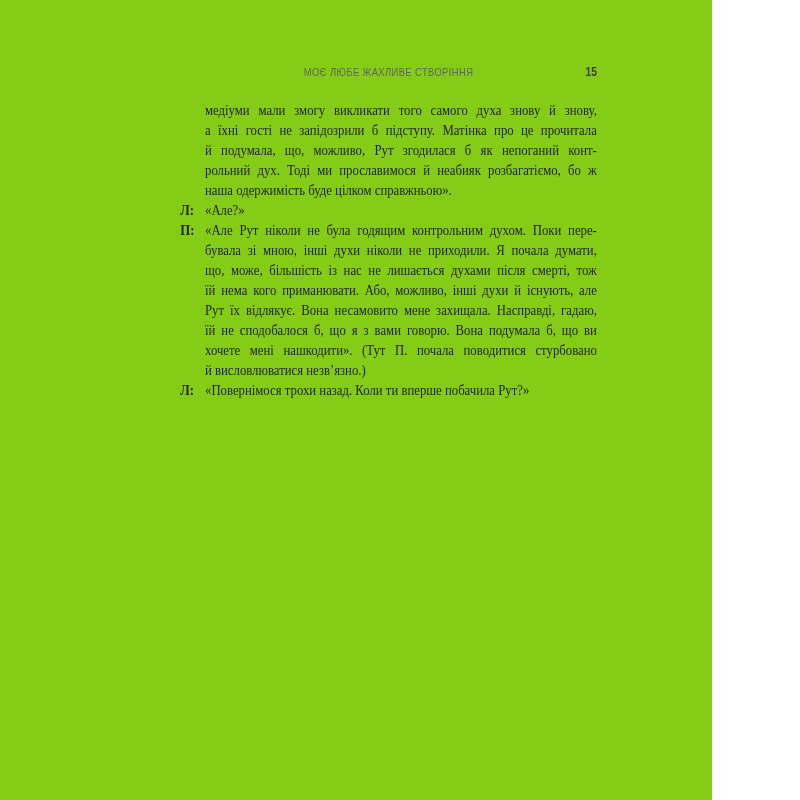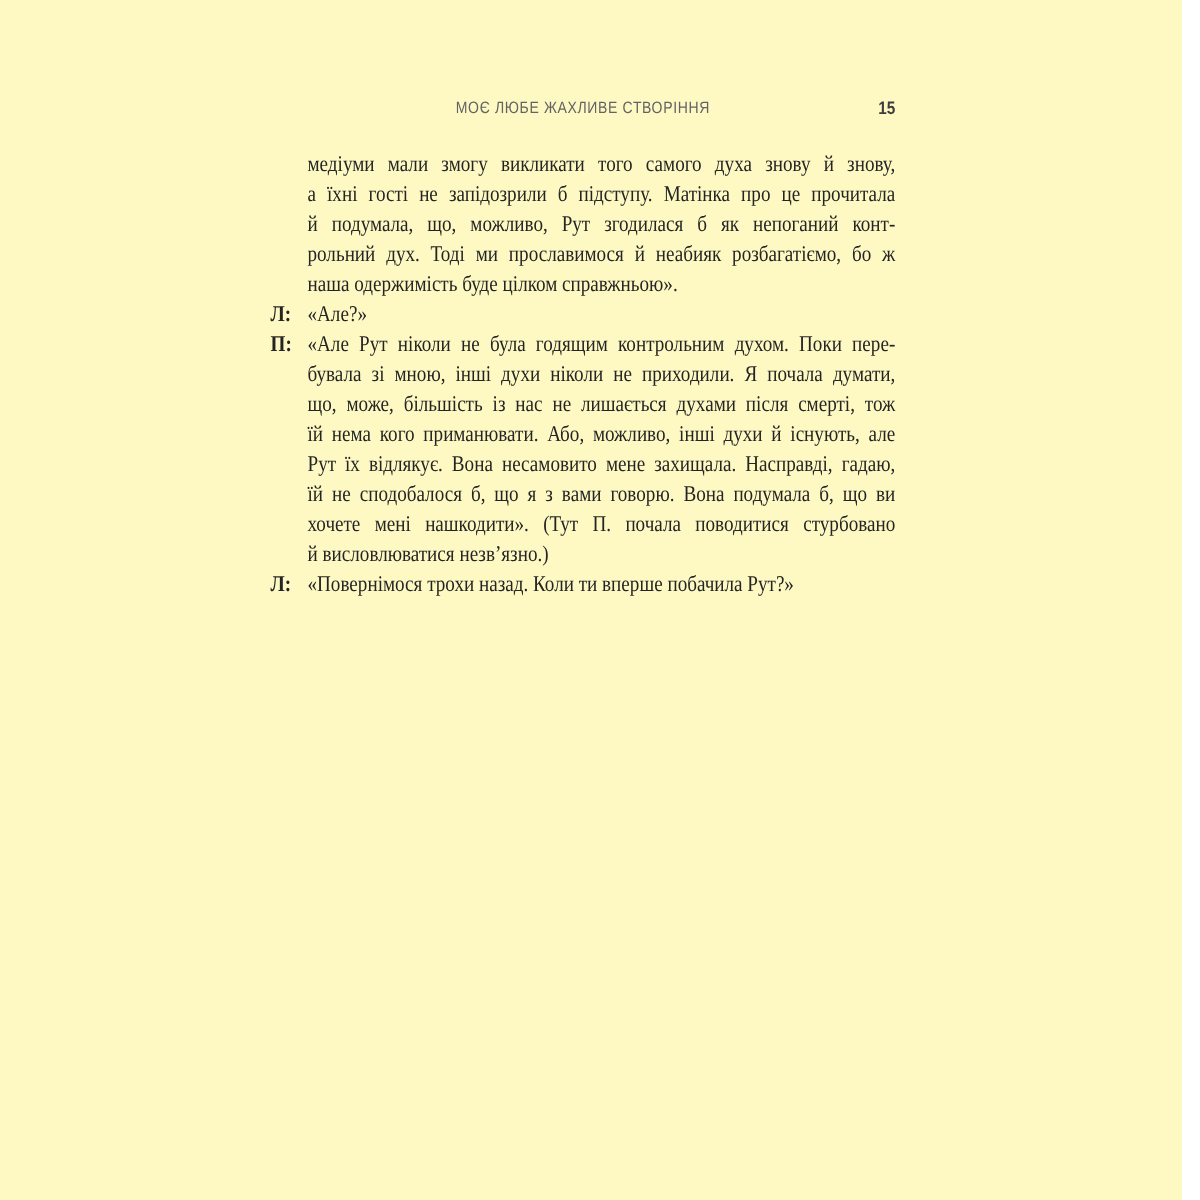--- a/index.html
+++ b/index.html
@@ -2,25 +2,26 @@
 <html><head>
 <meta charset="utf-8">
 <style>
   html, body {
     margin: 0;
     padding: 0;
     background: #ffffff;
   }
   .page {
     position: relative;
-    width: 788px;
+    width: 680px;
     height: 800px;
-    background: #fef9c3;
+    background: #84cc16;
     overflow: hidden;
     font-family: "Liberation Serif", serif;
+    padding-left: 32px;
   }
   
   .content {
     position: absolute;
     left: 205px;
     top: 64px;
     width: 461px;
     transform: scaleX(0.85);
     transform-origin: 0 0;
   }

